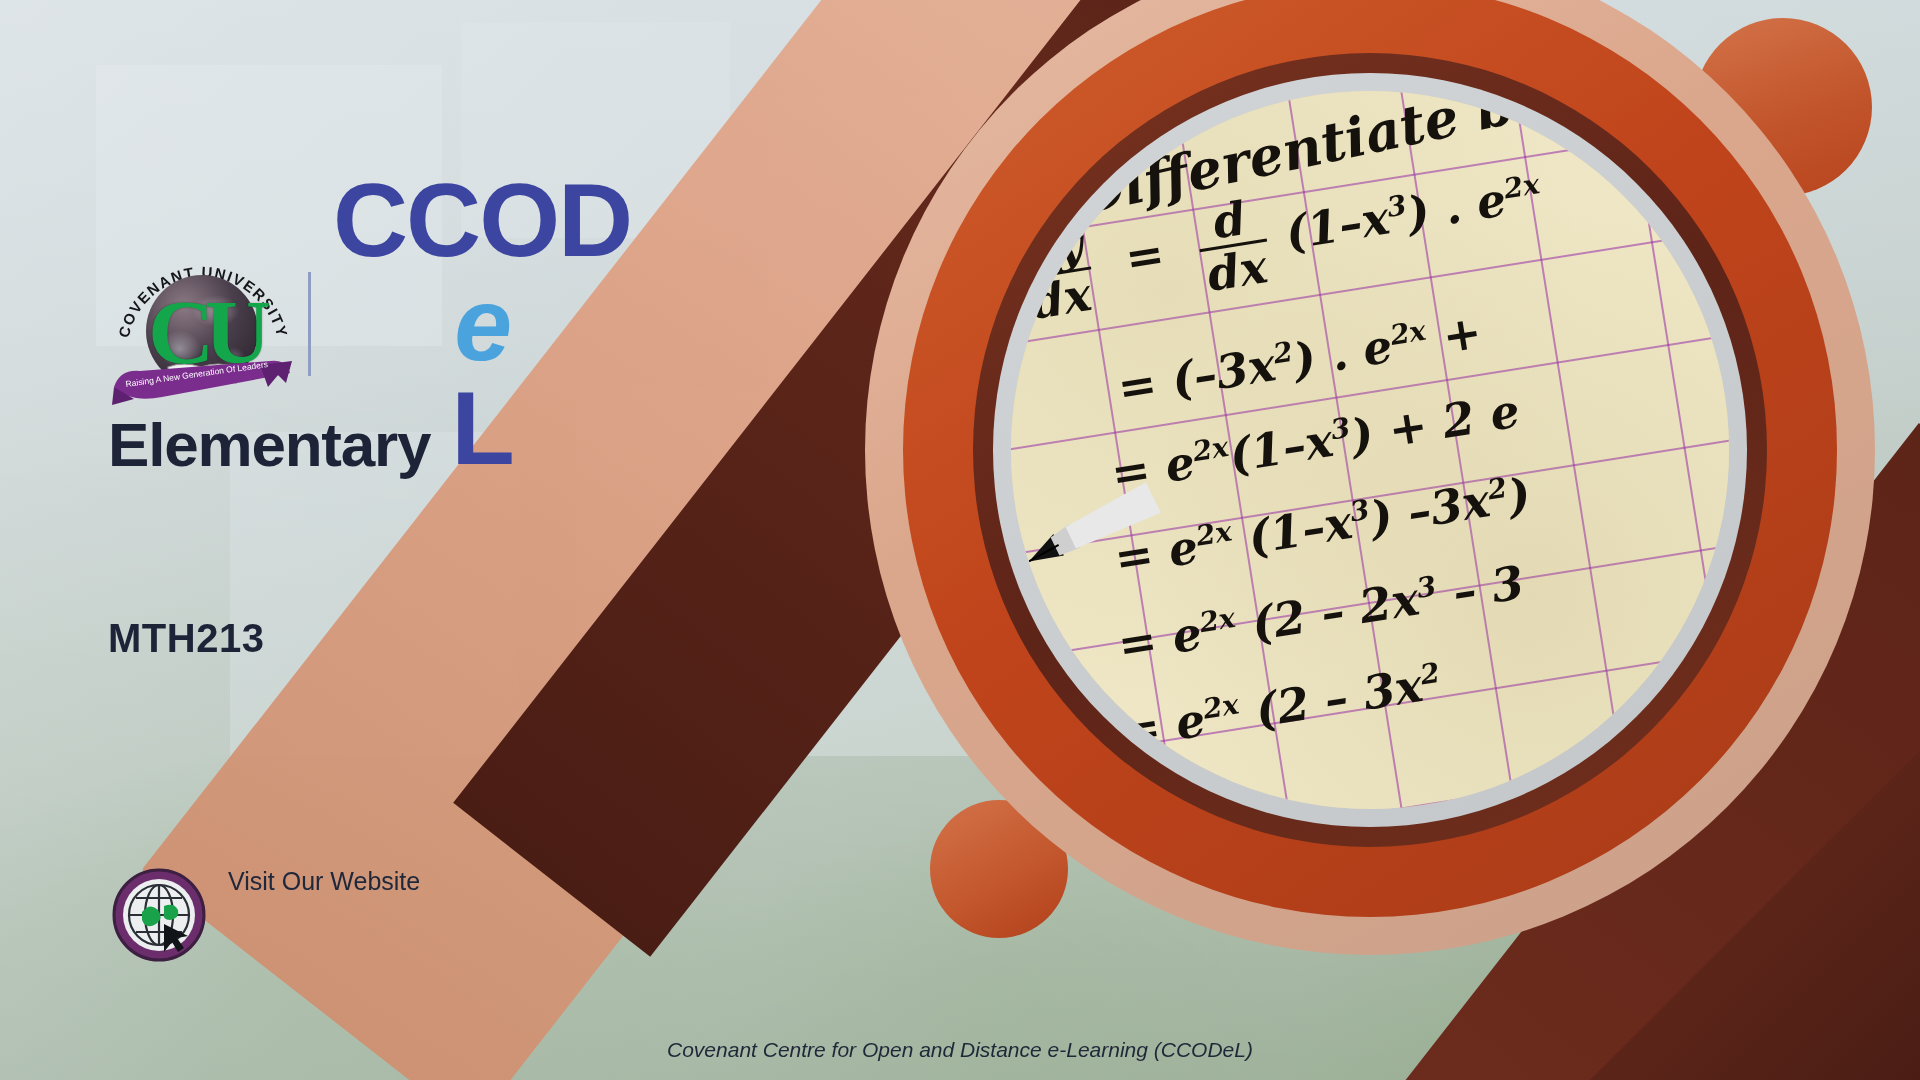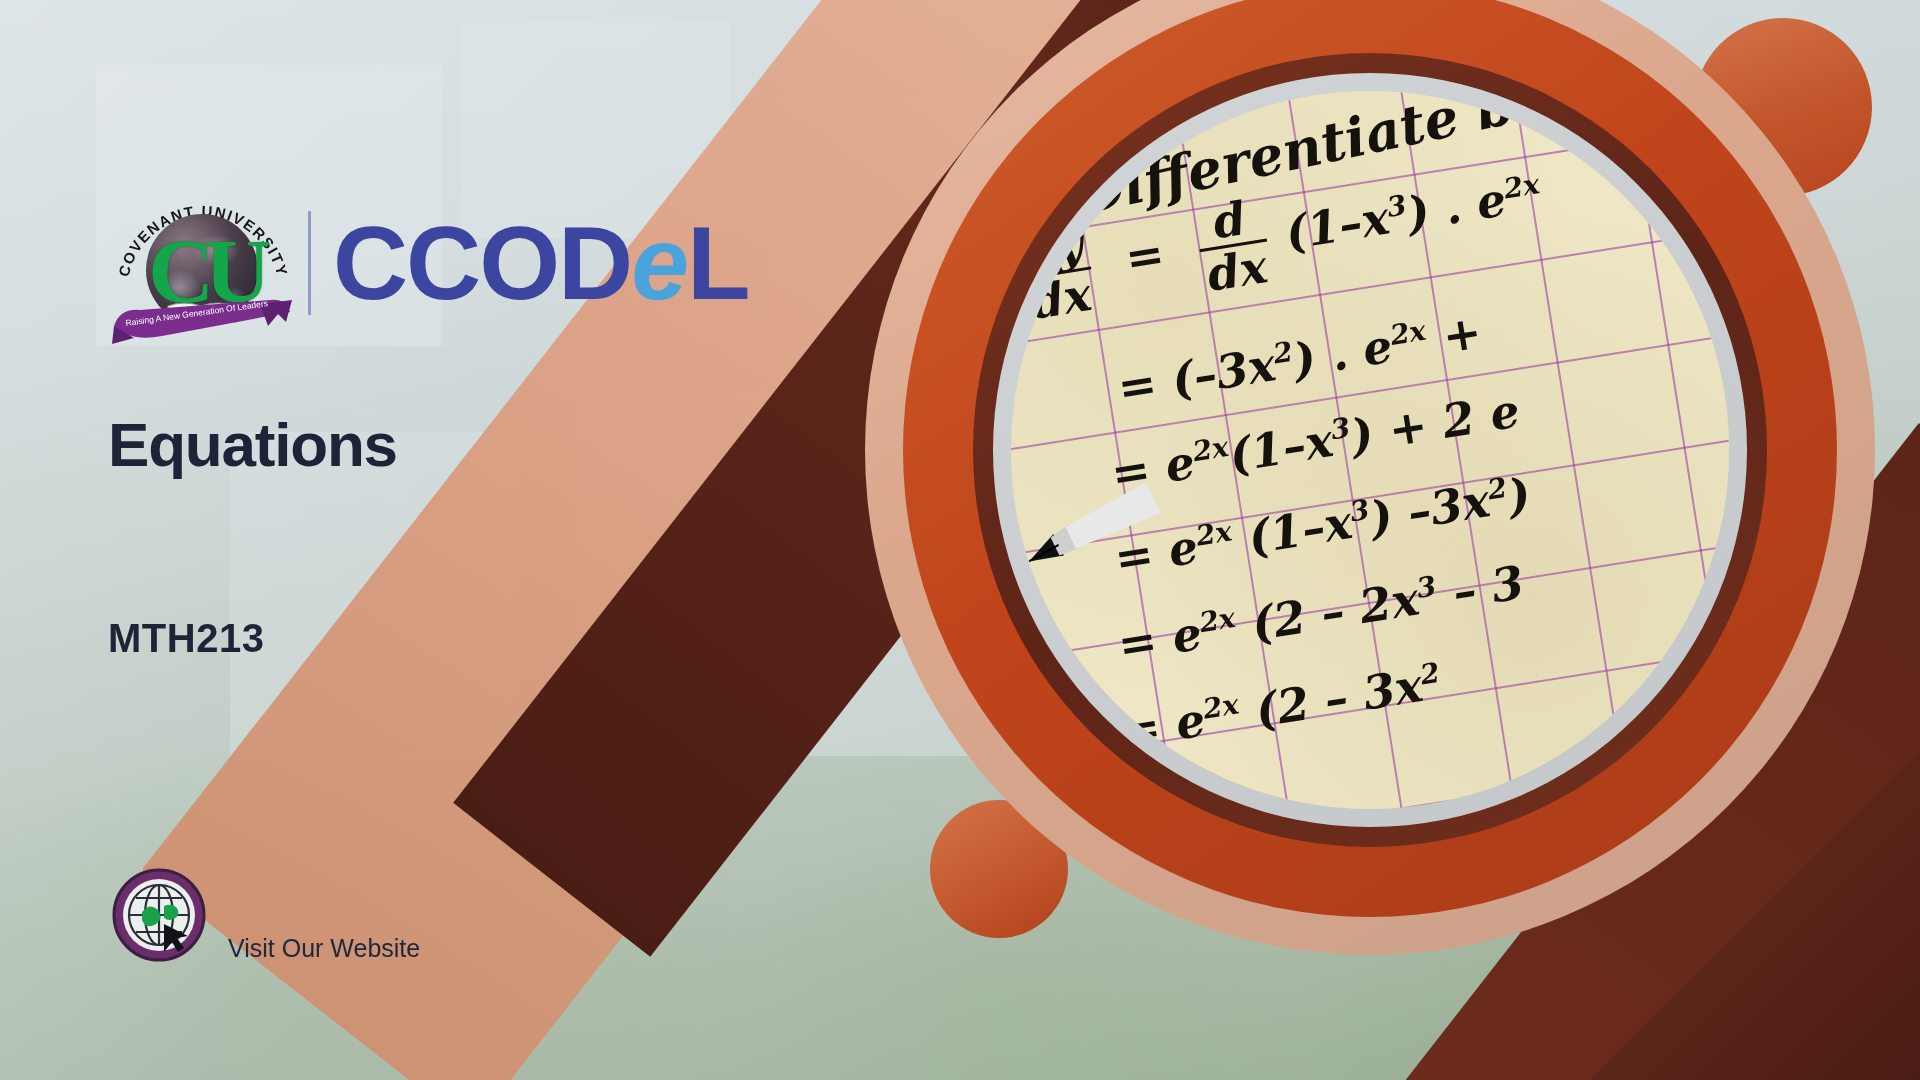--- a/index.html
+++ b/index.html
@@ -159,39 +159,39 @@
     text-shadow:0 0 2px rgba(0,0,0,.35); z-index:3;
   }
   .cu-book {
     position:absolute; left:58px; top:132px; width:72px; height:26px; z-index:2;
   }
   .cu-ribbon { position:absolute; left:2px; top:128px; width:186px; height:62px; z-index:4; }
 
   .divider { width:3px; height:104px; background:#8f9dc4; margin:0 22px 0 10px; }
 
   .ccodel { font-family:"Liberation Sans", sans-serif; font-weight:700;
-            font-size:104px; letter-spacing:-2px; line-height:1; display:flex; align-items:center; }
+            font-size:104px; letter-spacing:-2px; line-height:1; display:flex; align-items:center;flex-direction:column; }
   .ccodel .navy { color:#3c46a0; }
   .ccodel .sky  { color:#4aa3dd; font-style:italic; }
 
   .title {
     position:absolute; left:108px; top:412px; width:760px;
     font-weight:700; font-size:62px; line-height:1.06;
     color:#1e2438; letter-spacing:-1.2px;
   }
   .code {
     position:absolute; left:108px; top:608px;
     font-weight:700; font-size:40px; color:#1e2438; letter-spacing:.5px;margin-top:8px;
   }
   .college {
     position:absolute; left:110px; top:740px;
     font-style:italic; font-size:22px; color:#2b3347; letter-spacing:.2px;
   }
 
-  .web { position:absolute; left:112px; top:868px; display:flex; align-items:flex-end; }
+  .web { position:absolute; left:112px; top:868px; display:flex; align-items:flex-start; }
   .web-icon { position:relative; width:94px; height:94px; flex:none; }
   .web-text { margin-left:22px; }
   .web-label { font-size:25px; color:#20283c; line-height:1.1; }
   .web-url { font-size:34px; font-weight:700; color:#1b2236; letter-spacing:-.4px; margin-top:2px; }
 
   .footer {
     position:absolute; left:0; right:0; bottom:18px; text-align:center;
     font-style:italic; font-size:21px; color:#1f2738;
   }
 </style>
@@ -300,21 +300,21 @@
       <div class="divider"></div>
 
       <div class="ccodel">
         <span class="navy">CCOD</span>
           <span class="sky">e</span>
           <span class="navy">L</span>
       </div>
     </div>
 
     <div class="title">
-      <div>Equations</div>
+      <div>Elementary</div>
     </div>
 
     <div class="code">MTH213</div>
 
     <div class="web">
       <div class="web-icon">
         <svg viewBox="0 0 94 94">
           <circle cx="47" cy="47" r="46" fill="#6b2d6b"></circle>
           <circle cx="47" cy="47" r="45" fill="none" stroke="#3d1f42" stroke-width="3"></circle>
           <circle cx="47" cy="47" r="36" fill="#eceef0"></circle>
@@ -330,13 +330,14 @@
           <path d="M52,38 q10,-4 14,4 q2,8 -8,10 q-8,0 -6,-8 Z" fill="#19a24a"></path>
           <path d="M52,56 L52,84 L60,74 L66,84 L72,80 L65,70 L76,68 Z" fill="#111418"></path>
         </svg>
       </div>
       <div class="web-text">
         <div class="web-label">Visit Our Website</div>
       </div>
     </div>
   </div>
 
+  <div class="footer">Covenant Centre for Open and Distance e-Learning (CCODeL)</div>
 </div>
 
 </body></html>

